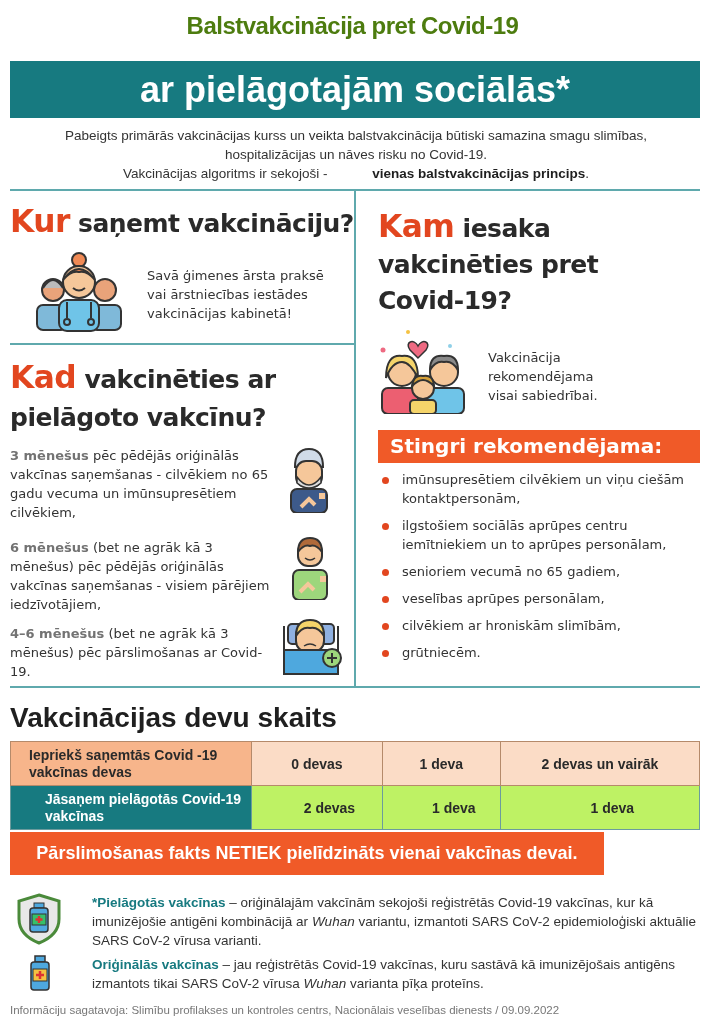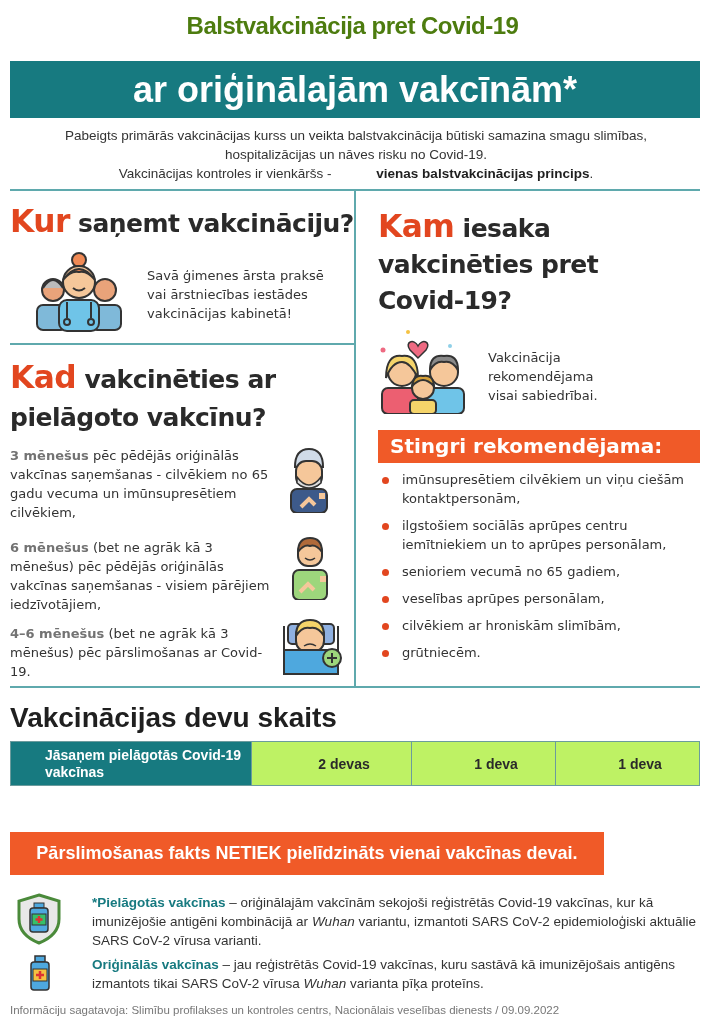--- a/index.html
+++ b/index.html
@@ -46,25 +46,25 @@
   .footnote { position: absolute; left: 92px; width: 605px; font-family: "Liberation Sans", sans-serif; font-size: 13.5px; line-height: 19px; color: #333; }
   .footnote .term { color: #177a80; font-weight: bold; }
   .credits { position: absolute; top: 1004px; left: 10px; font-family: "Liberation Sans", sans-serif; font-size: 11.5px; color: #777; }
 
   .icon { position: absolute; }
 </style>
 </head>
 <body>
 
 <div class="title">Balstvakcinācija pret Covid-19</div>
-<div class="banner">ar oriģinālajām vakcīnām*</div>
+<div class="banner">ar pielāgotajām sociālās*</div>
 <div class="intro">
   <div>Pabeigts primārās vakcinācijas kurss un veikta balstvakcinācija būtiski samazina smagu slimības,</div>
   <div>hospitalizācijas un nāves risku no Covid-19.</div>
-  <div><span>Vakcinācijas kontroles ir vienkāršs - </span><b>vienas balstvakcinācijas princips</b><span>.</span></div>
+  <div><span>Vakcinācijas algoritms ir sekojoši - </span><b>vienas balstvakcinācijas princips</b><span>.</span></div>
 </div>
 
 <div class="hline" style="top:189px; left:10px; width:690px;"></div>
 <div class="vline" style="top:190px; left:354px; height:497px;"></div>
 <div class="hline" style="top:343px; left:10px; width:344px;"></div>
 <div class="hline" style="top:686px; left:10px; width:690px;"></div>
 
 <div class="h2" style="top:203px; left:10px; font-size:25px;">
   <span class="accent">Kur</span><span> saņemt vakcināciju?</span>
 </div>
@@ -153,20 +153,26 @@
   <path d="M16 18 Q16 2 30 2 Q44 2 44 18 Q38 8 30 10 Q22 8 16 18Z" fill="#f5d46a" stroke="#333" stroke-width="2"></path>
   <path d="M24 28 Q30 24 36 28" fill="none" stroke="#333" stroke-width="1.5"></path>
   <rect x="4" y="32" width="54" height="24" fill="#4ea8de" stroke="#333" stroke-width="2"></rect>
   <circle cx="52" cy="40" r="9" fill="#9dd67c" stroke="#333" stroke-width="2"></circle>
   <path d="M52 35 V45 M47 40 H57" stroke="#333" stroke-width="2"></path>
 </svg>
 
 <div class="section-title">Vakcinācijas devu skaits</div>
 <table class="doses">
   <tbody>
+      <tr class="r1">
+    <td class="rh">Iepriekš saņemtās Covid -19 vakcīnas devas</td>
+    <td>0 devas</td>
+    <td>1 deva</td>
+    <td>2 devas un vairāk</td>
+  </tr>
   <tr class="r2">
     <td class="rh">Jāsaņem pielāgotās Covid-19 vakcīnas</td>
     <td>2 devas</td>
     <td>1 deva</td>
     <td>1 deva</td>
   </tr>
 </tbody>
   </table>
 <div class="warn">
   <span>Pārslimošanas fakts </span><span style="font-weight:900">NETIEK</span><span> pielīdzināts vienai vakcīnas devai.</span>

